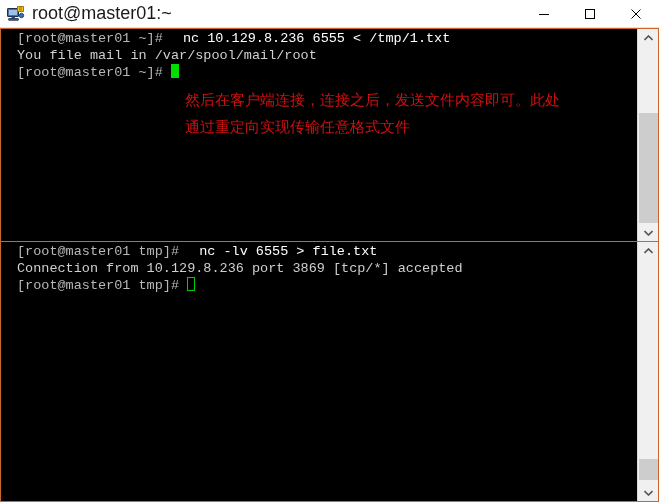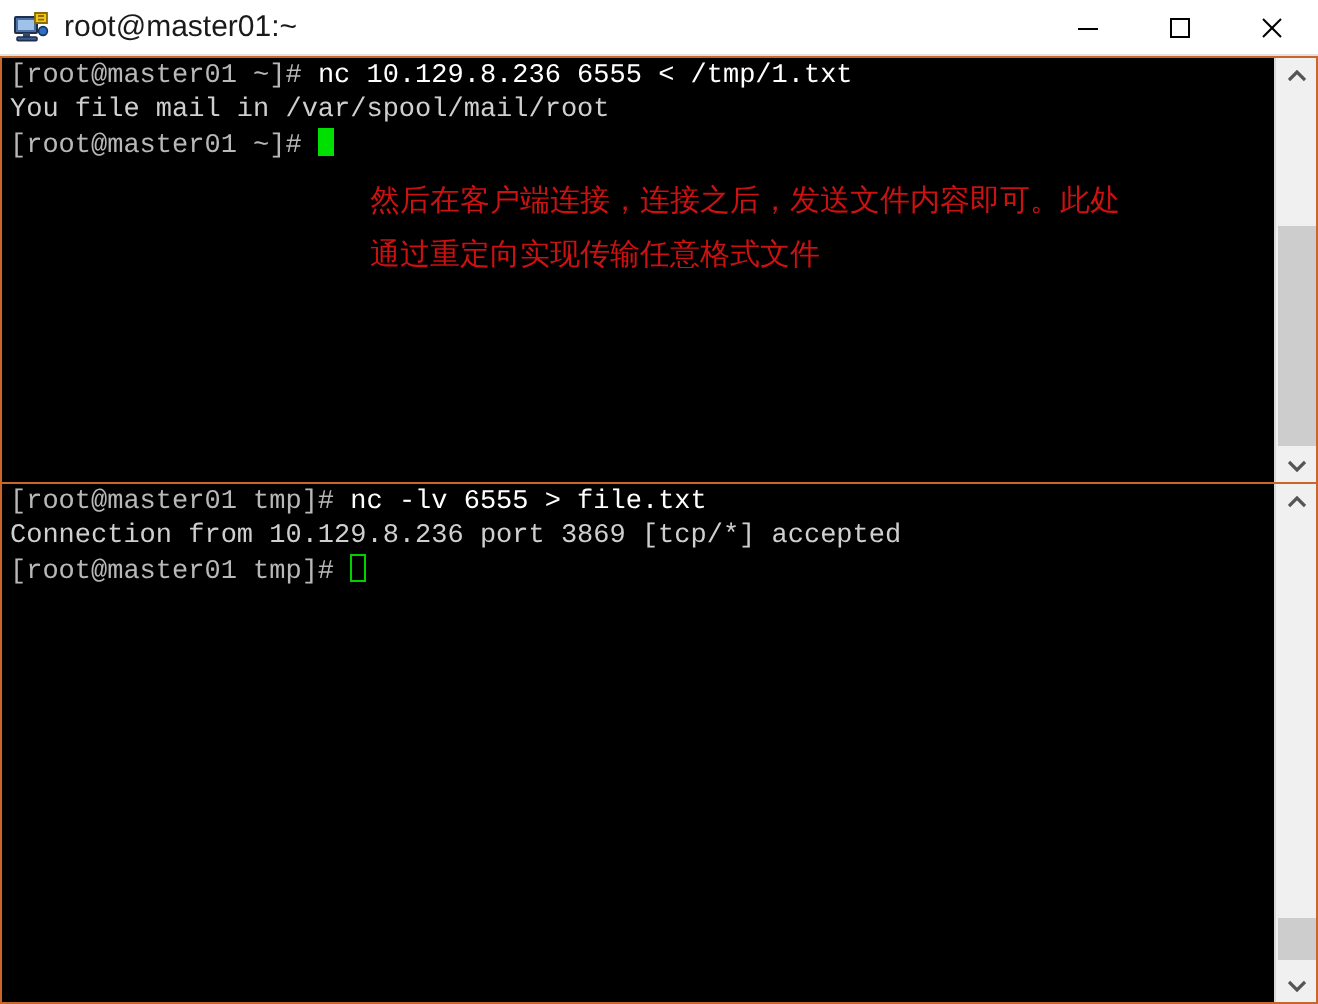--- a/index.html
+++ b/index.html
@@ -37,21 +37,21 @@
   #app-icon {
     width: 20px;
     height: 20px;
     margin-left: 6px;
     margin-right: 6px;
     flex: 0 0 auto;
     position: relative;
   }
   #title-text {
     font-family: "Liberation Sans", sans-serif;
-    font-size: 15px;
+    font-size: 18px;
     color: #1a1a1a;
     white-space: nowrap;
     flex: 1 1 auto;
     overflow: hidden;
   }
   .winbtn {
     width: 46px;
     height: 28px;
     flex: 0 0 auto;
     display: flex;
@@ -94,21 +94,21 @@
   }
 
   .line {
     font-family: "Liberation Mono", "DejaVu Sans Mono", monospace;
     font-size: 13.5px;
     line-height: 17px;
     white-space: pre;
     color: #c8c8c8;
     letter-spacing: 0px;
   }
-  .seg { white-space: pre; }
+  .seg { white-space: pre; margin-left: 12px; }
   .c-prompt { color: #b8b8b8; }
   .c-white  { color: #cfcfcf; }
   .c-cmd    { color: #ffffff; }
 
   .cursor-filled {
     display: inline-block;
     width: 8px;
     height: 14px;
     background: #00e000;
     vertical-align: -2px;

